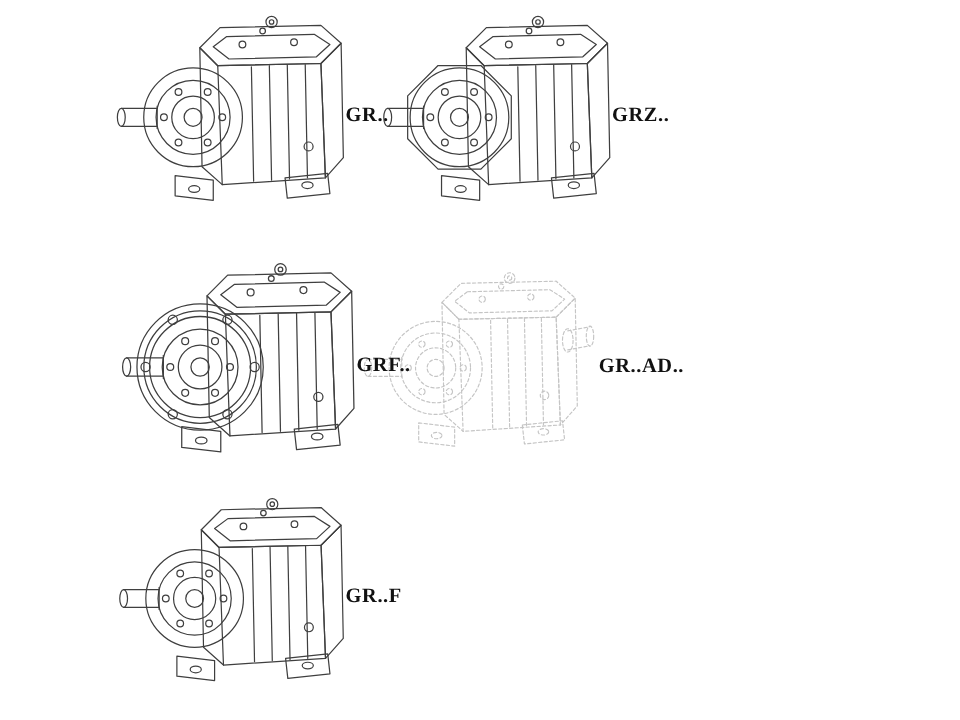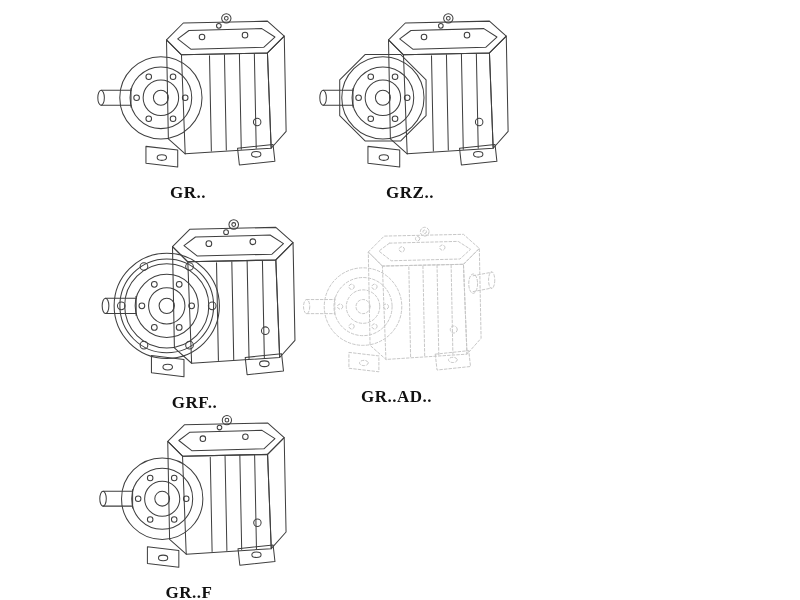--- a/index.html
+++ b/index.html
@@ -4,21 +4,21 @@
 <style>
   * { margin:0; padding:0; box-sizing:border-box; }
   html,body { width:800px; height:600px; }
   body {
     background:#ffffff;
     font-family:"Liberation Serif", serif;
     position:relative;
     overflow:hidden;
   }
   .page { position:absolute; inset:0; }
-  .fig { position:absolute; display:flex; flex-direction:column; align-items:center; }
+  .fig { position:absolute; display:flex; flex-direction:row; align-items:center; }
   .fig svg { display:block; }
   .caption {
     font-weight:bold;
     font-size:17px;
     color:#111111;
     margin-top:2px;
     letter-spacing:0.5px;
     white-space:nowrap;
   }
   .ink { color:#3f3f3f; }

